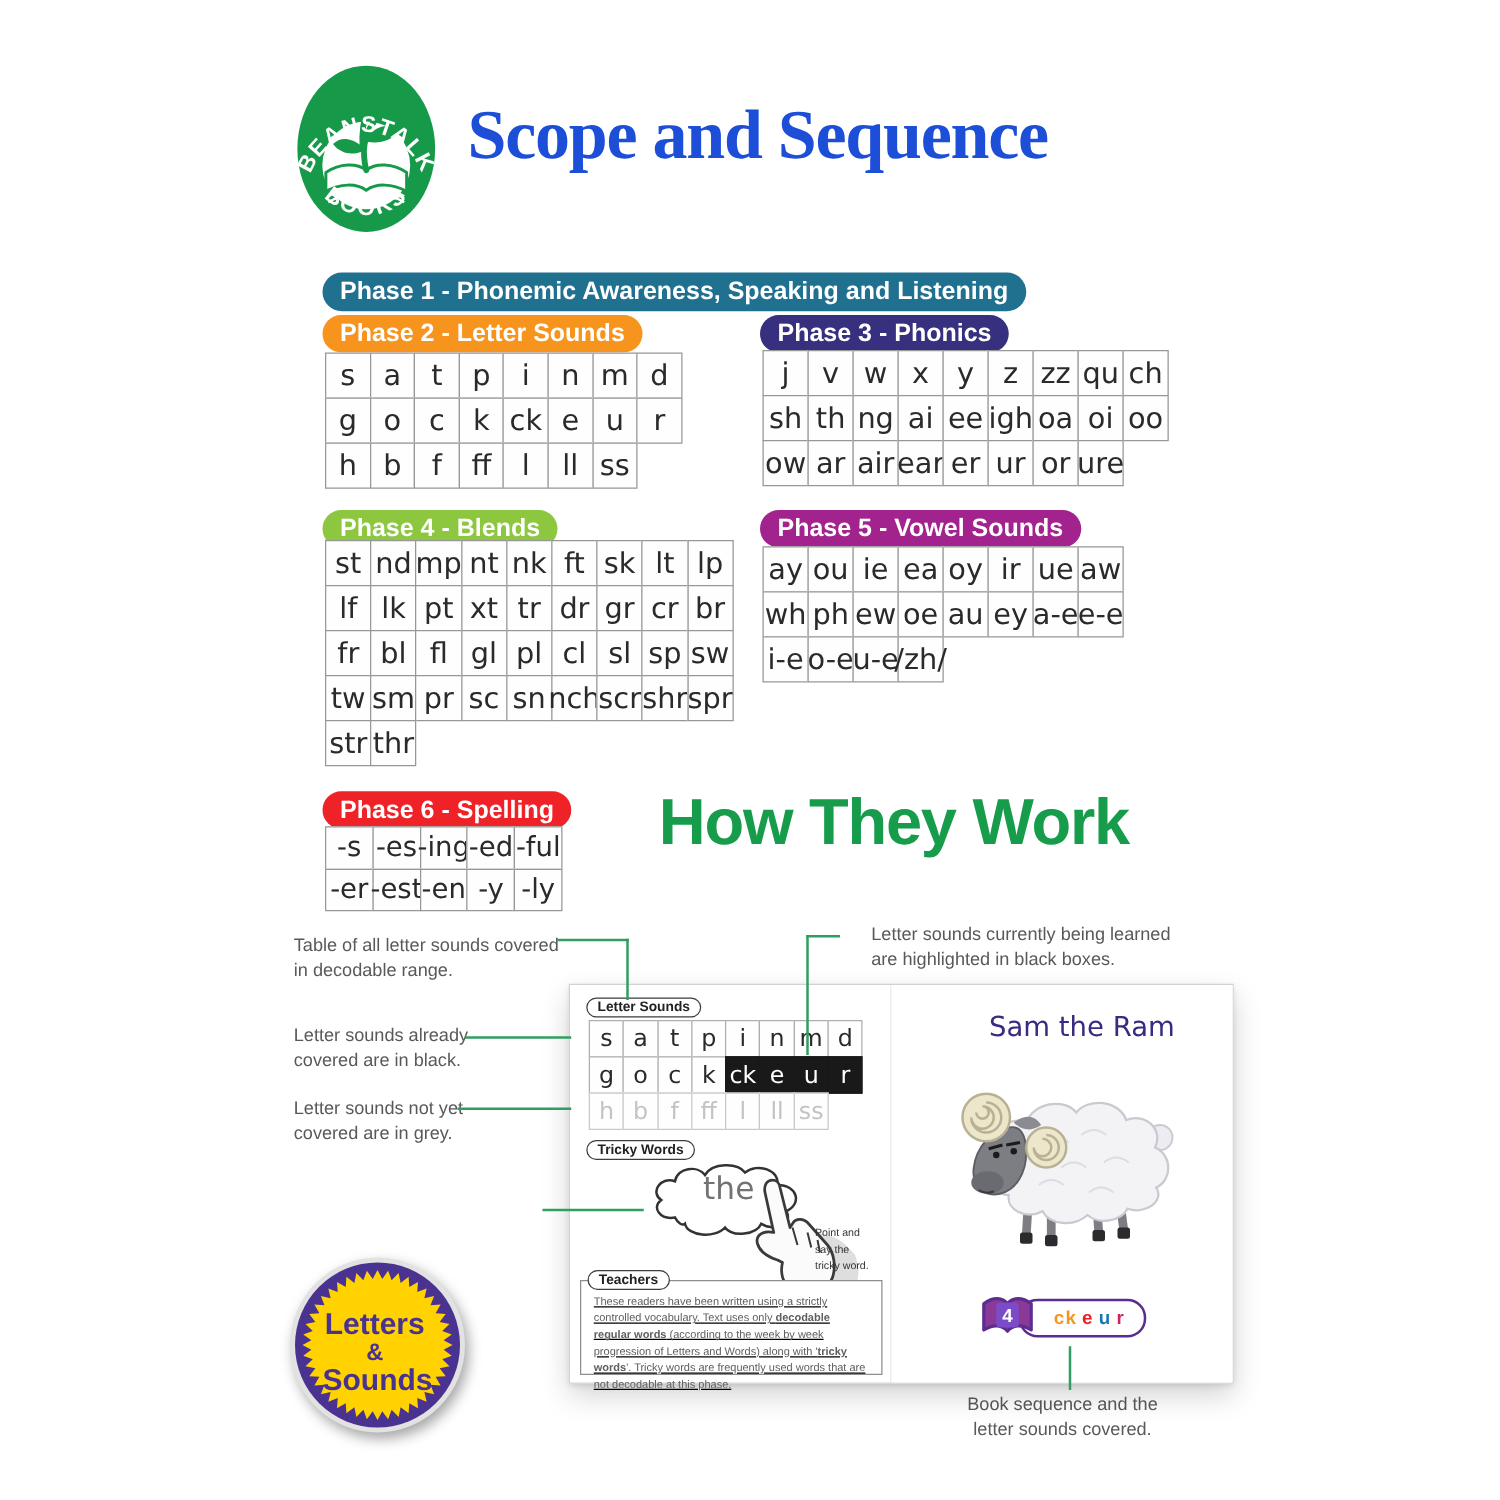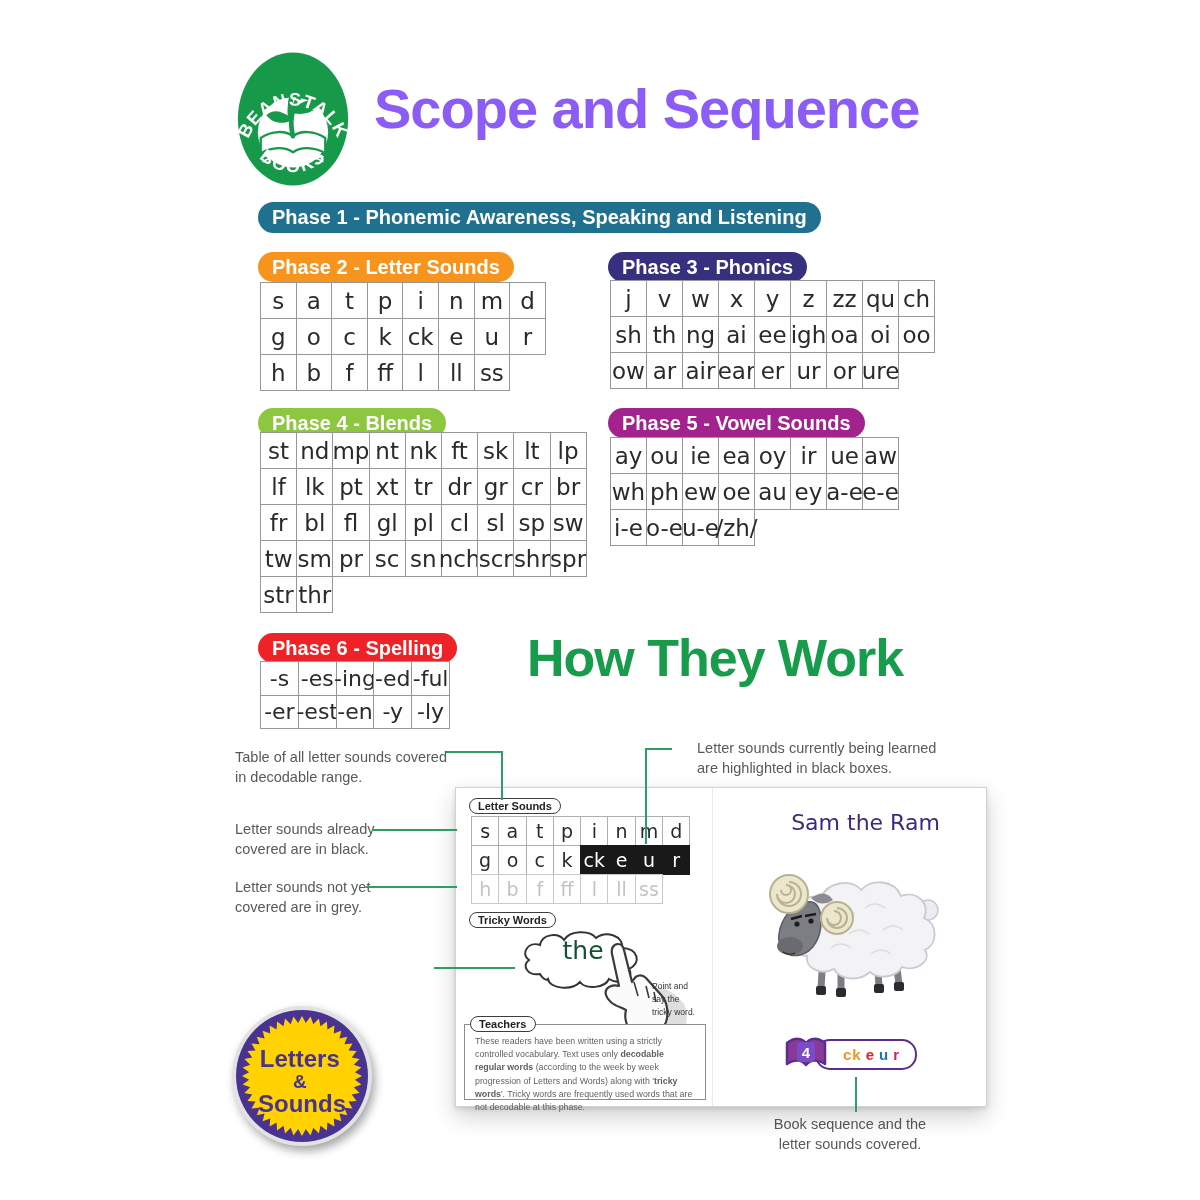--- a/index.html
+++ b/index.html
@@ -57,26 +57,26 @@
               padding:1px 8px;font-size:11px;font-weight:bold;color:#222;background:#fff;
               white-space:nowrap;}
   #ls-label{position:absolute;left:13px;top:10px;}
   #book-table{position:absolute;left:15px;top:28px;--cw:28.3px;--ch:30px;}
   #book-table .tcell{font-size:19px;border-color:#aeaeae;}
   #book-table .tcell.hl{background:#191919;color:#fff;border-color:#191919;}
   #book-table .tcell.grey{color:#c3c3c5;border-color:#c9c9c9;}
   #tw-label{position:absolute;left:13px;top:124px;}
   #cloud-wrap{position:absolute;left:56px;top:140px;width:142px;height:62px;}
   #tricky-word{position:absolute;left:0;top:8px;width:142px;text-align:center;
-               font-family:"DejaVu Sans",sans-serif;font-size:25px;color:#14532d;}
+               font-family:"DejaVu Sans",sans-serif;font-size:25px;color:#737373;}
   #hand-wrap{position:absolute;left:138px;top:150px;width:100px;height:118px;}
   #hand-caption{position:absolute;left:196px;top:192px;width:52px;font-size:8.5px;
                 line-height:1.5;color:#333;}
   #teachers-box{position:absolute;left:8px;top:236px;width:240px;height:74px;
-                border:1px solid #8e8e8e;background:#fff;}
+                border:1px solid #8e8e8e;background:#fff;text-decoration:underline;}
   #teachers-label{position:absolute;left:5px;top:-9px;}
   #teachers-text{padding:10px 9px 4px 10px;font-size:8.8px;line-height:1.5;color:#5f5f5f;}
   
   #right-page{position:absolute;left:257px;top:0;width:273px;height:318px;background:#fff;}
   #ram-title{position:absolute;left:16px;top:22px;width:100%;text-align:center;
              font-family:"DejaVu Sans",sans-serif;font-size:22px;color:#3b2a80;}
   #ram-wrap{position:absolute;left:32px;top:76px;width:210px;height:140px;}
   #seq-badge{position:absolute;left:70px;top:246px;width:140px;height:42px;}
   #seq-pill{position:absolute;left:32px;top:5px;height:27px;line-height:27px;background:#fff;
             border:2.5px solid #5c2d91;border-radius:15px;padding:0 13px 0 24px;
@@ -108,23 +108,23 @@
     <path d="M57,70 C46,62 38,62 32,68 C38,76 48,78 57,74 Z" fill="#17994a"></path>
     <path d="M60,62 C70,52 80,50 88,56 C82,66 70,68 60,66 Z" fill="#17994a"></path>
     <text font-size="19" font-weight="bold" fill="#ffffff" letter-spacing="1" font-family="Liberation Sans, sans-serif">
       <textPath href="#arcTop" startOffset="50%" text-anchor="middle">BEANSTALK</textPath>
     </text>
     <text font-size="19" font-weight="bold" fill="#ffffff" letter-spacing="2" font-family="Liberation Sans, sans-serif">
       <textPath href="#arcBot" startOffset="50%" text-anchor="middle">BOOKS</textPath>
     </text>
   </svg>
 
-  <div id="main-title" style="color: #8b5cf6;">Scope and Sequence</div>
-
-  <div id="p1-pill" class="pill" style="background-color: rgb(32, 112, 143);">Phase 1 - Phonemic Awareness, Speaking and Listening</div>
+  <div id="main-title" style="color: #1d4ed8; font-family: Liberation Serif, serif;">Scope and Sequence</div>
+
+  <div id="p1-pill" class="pill" style="background-color: rgb(32, 112, 143); margin-top: 16px;">Phase 1 - Phonemic Awareness, Speaking and Listening</div>
   <div id="p2-pill" class="pill pill-sm" style="background-color: rgb(247, 148, 30);">Phase 2 - Letter Sounds</div>
   <div id="p3-pill" class="pill pill-sm" style="background-color: rgb(54, 48, 127);">Phase 3 - Phonics</div>
   <div id="p4-pill" class="pill pill-sm" style="background-color: rgb(141, 198, 63);">Phase 4 - Blends</div>
   <div id="p5-pill" class="pill pill-sm" style="background-color: rgb(163, 35, 142);">Phase 5 - Vowel Sounds</div>
   <div id="p6-pill" class="pill pill-sm" style="background-color: rgb(238, 34, 39);">Phase 6 - Spelling</div>
 
   <div id="p2-table" class="ptable">
       <div class="trow">
         <div class="tcell">s</div>
         <div class="tcell">a</div>

